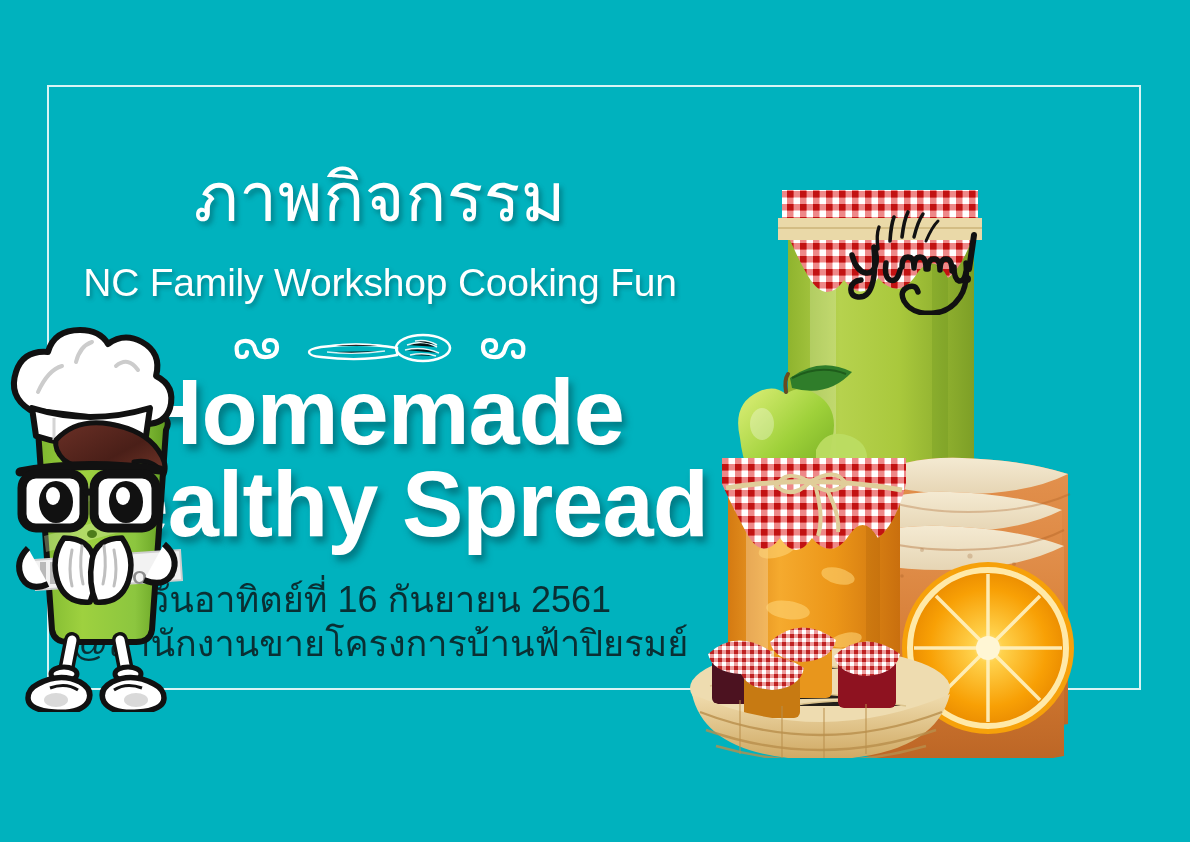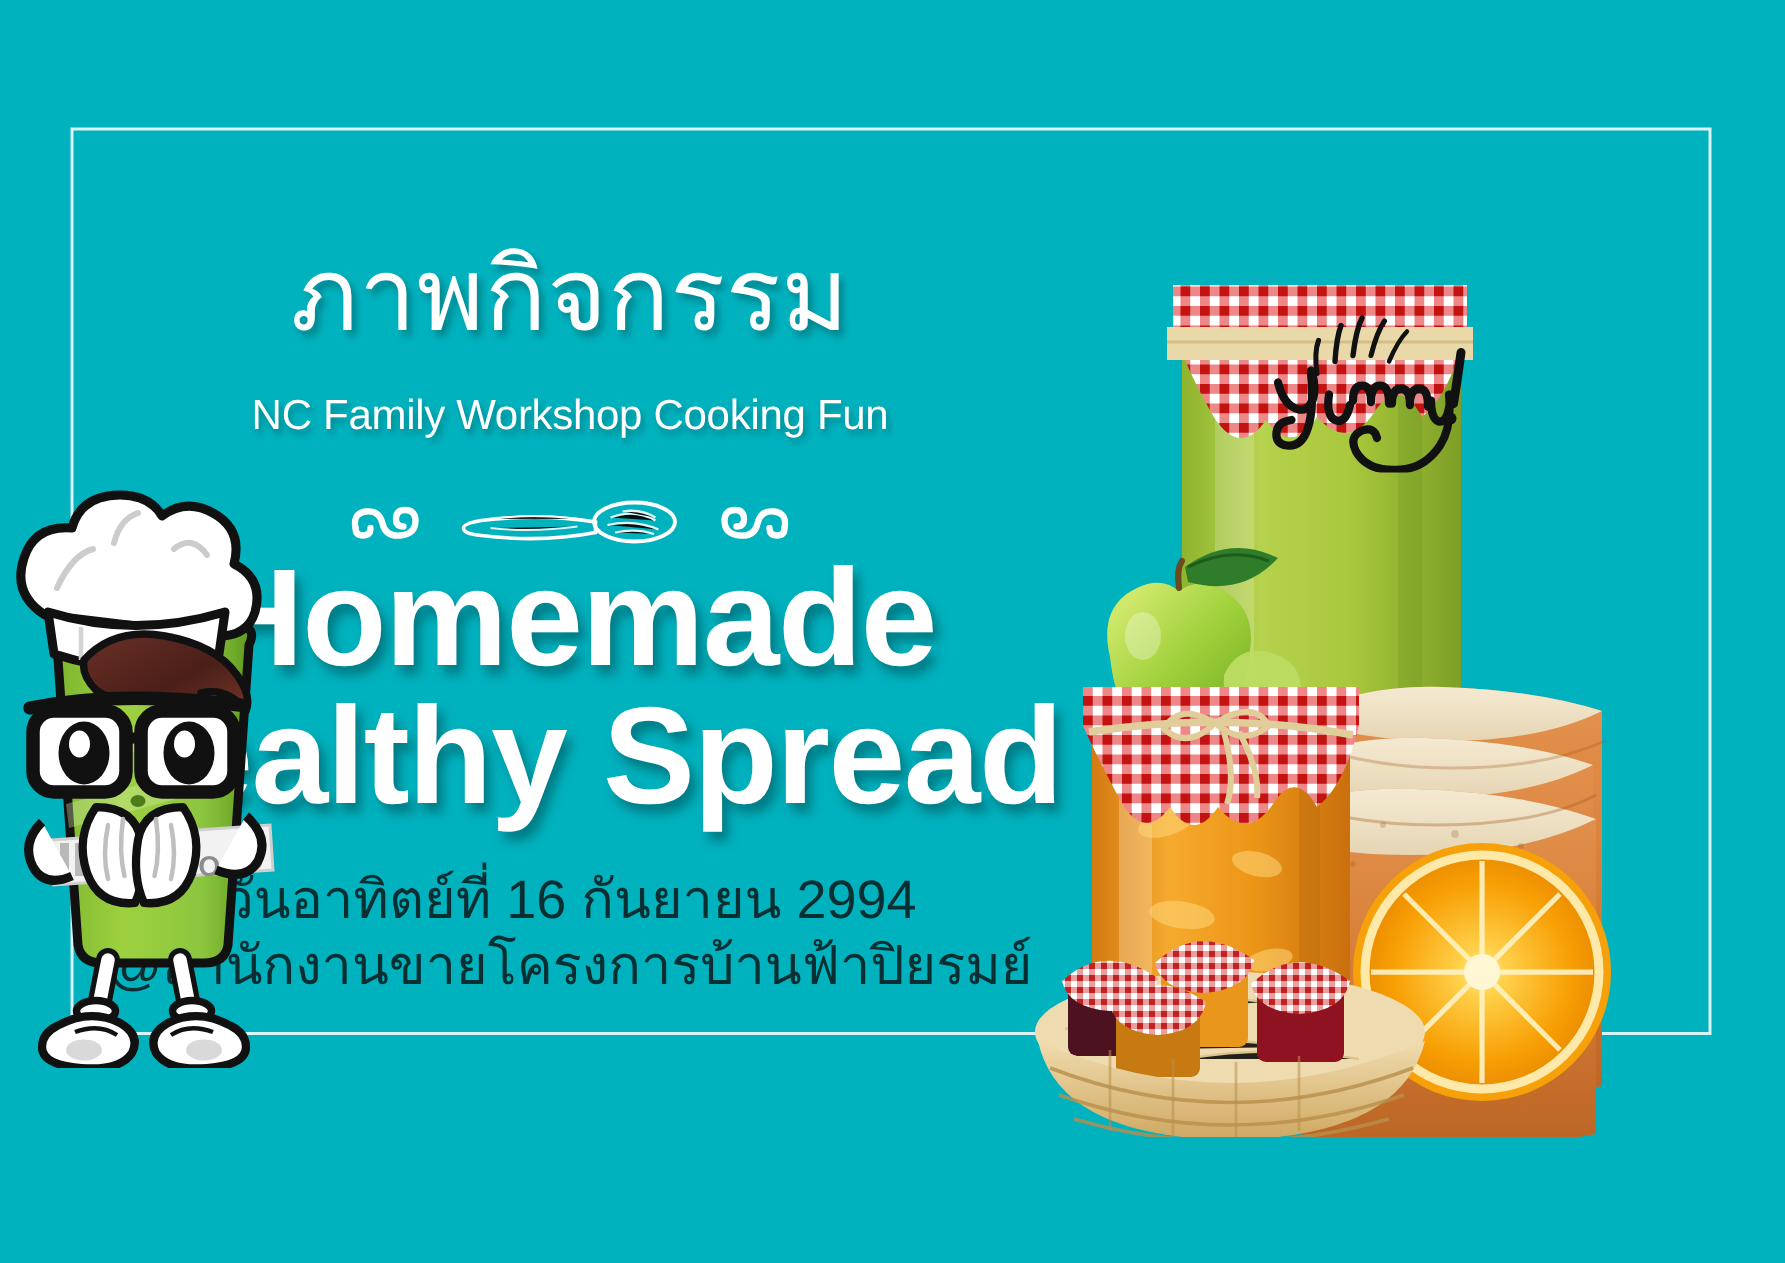--- a/index.html
+++ b/index.html
@@ -49,21 +49,21 @@
     color: #ffffff;
     font-weight: 400;
     text-shadow: 3px 4px 5px rgba(0,70,78,0.45);
     letter-spacing: 0.5px;
   }
 
   .subhead {
     position: absolute;
     left: 0; top: 261px;
     width: 760px;
-    font-size: 28px;
+    font-size: 39px;
     line-height: 1.15;
     color: #ffffff;
     font-weight: 400;
     text-shadow: 2px 3px 4px rgba(0,70,78,0.45);
     letter-spacing: -0.2px;
   }
 
   
   .divider {
     position: absolute;
@@ -533,17 +533,17 @@
                      q-6 0 -6 6 q0 5 5 5" fill="none" stroke="#ffffff" stroke-width="4.2" stroke-linecap="round"></path>
             <path d="M6 18 q0 5 5 5 q5 0 5 -5" fill="none" stroke="#ffffff" stroke-width="4.2" stroke-linecap="round"></path>
           </g>
         </svg>
       </span>
     </div>
 
     <div class="title1">Homemade</div>
     <div class="title2">Healthy Spread</div>
 
-    <div class="date-line">วันอาทิตย์ที่ 16 กันยายน 2994</div>
+    <div class="date-line">วันอาทิตย์ที่ 16 กันยายน 2561</div>
     <div class="venue-line">@สำนักงานขายโครงการบ้านฟ้าปิยรมย์</div>
   </div>
 
 </div>
 
 </body></html>

